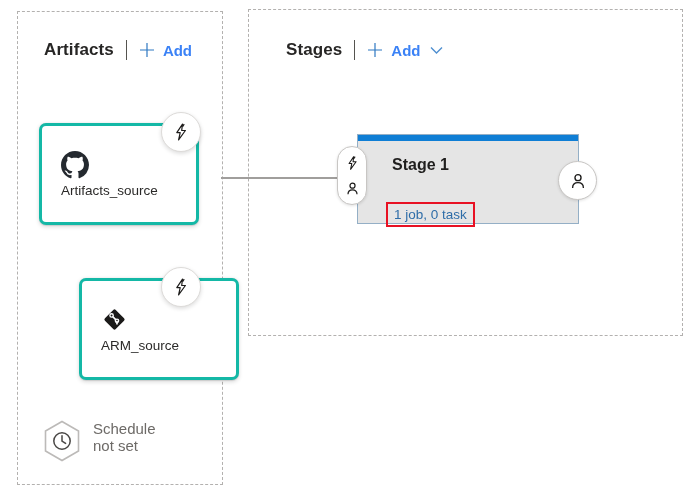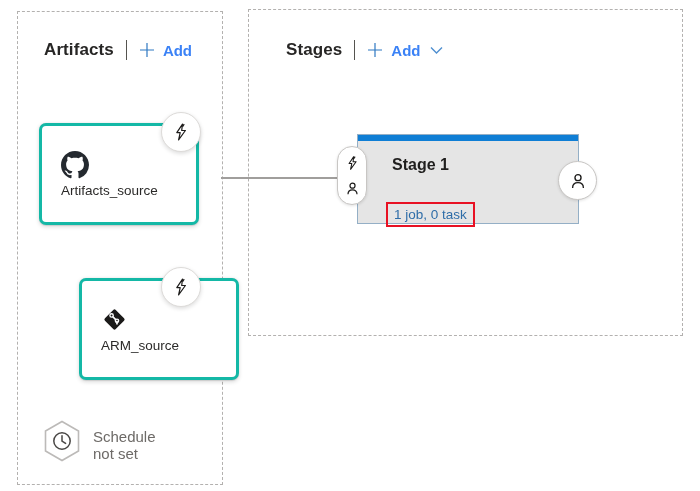--- a/index.html
+++ b/index.html
@@ -27,21 +27,21 @@
   #artifact-card-1{top:278px;margin-left:40px;}
   .artifact-icon{position:absolute;left:19px;top:25px;}
   .artifact-label{position:absolute;left:19px;top:57px;font-size:13.5px;color:#2b2a29;}
 
   .trigger-badge{position:absolute;left:161px;width:38px;height:38px;border-radius:50%;
     background:#ffffff;border:1px solid #dddbd9;display:flex;align-items:center;justify-content:center;
     box-shadow:0 1.6px 4px rgba(0,0,0,.14);z-index:3;}
   #trigger-badge-0{top:112px;}
   #trigger-badge-1{top:267px;}
 
-  #schedule{position:absolute;left:43px;top:420px;display:flex;align-items:flex-end;cursor:pointer;}
+  #schedule{position:absolute;left:43px;top:420px;display:flex;align-items:flex-start;cursor:pointer;}
   #schedule-text{margin-left:12px;font-size:15px;line-height:17px;color:#6d6a67;}
 
   #connector{position:absolute;left:221px;top:177px;width:118px;height:2px;background:#a09e9c;z-index:1;}
 
   #stage-card{position:absolute;left:357px;top:134px;width:222px;height:90px;background:#e5e5e5;
     border:1px solid #94afc6;box-sizing:border-box;z-index:2;}
   #stage-topbar{position:absolute;left:0;top:0;width:100%;height:6px;background:#0f7ed5;}
   #stage-title{position:absolute;left:34px;top:21px;font-size:16px;font-weight:700;color:#201f1e;}
   #job-annotation{position:absolute;left:28px;top:43px;border:2px solid #e81123;padding:1px 6px 2px 6px;background:transparent;margin-top:24px;}
   #job-link{font-size:13.5px;color:#2e6da8;cursor:pointer;white-space:nowrap;}

